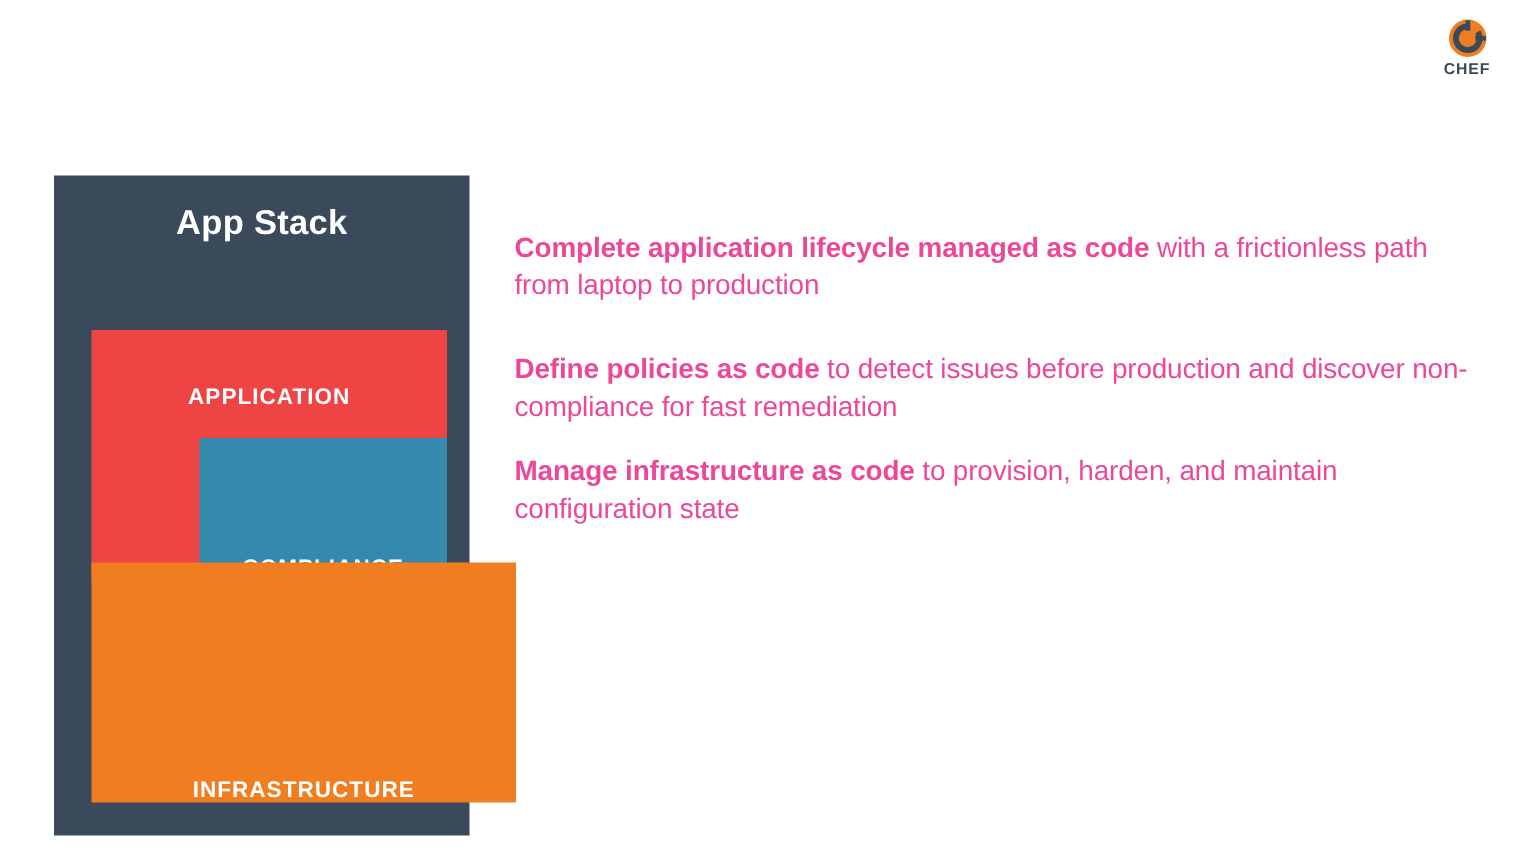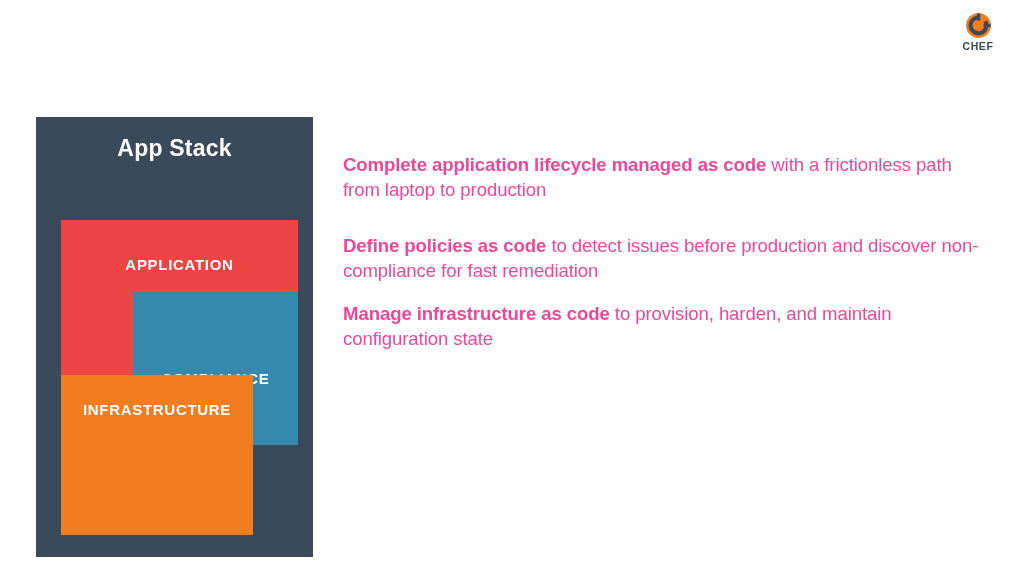--- a/index.html
+++ b/index.html
@@ -116,24 +116,24 @@
     width: 165px;
     height: 153px;
     background: #3589AC;
     align-items: flex-end;
     padding-bottom: 58px;
     box-sizing: border-box;
   }
   #layer-infrastructure {
     left: 25px;
     top: 258px;
-    width: 192px;
+    width: 283px;
     height: 160px;
     background: #F07E20;
-    align-items: flex-start;
+    align-items: flex-end;
     padding-top: 26px;
     box-sizing: border-box;
   }
 
   
   #bullet-column {
     position: absolute;
     left: 343px;
     top: 133px;
     width: 640px;

